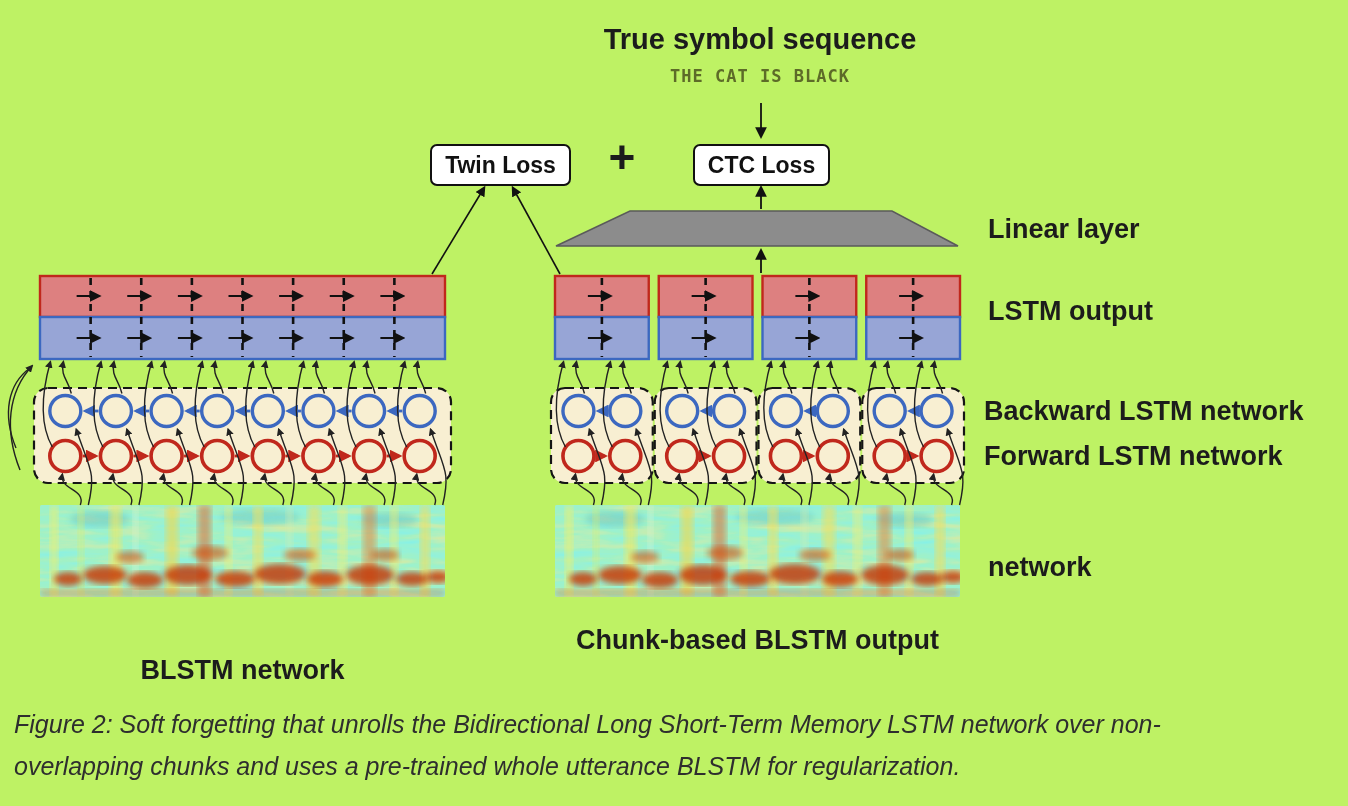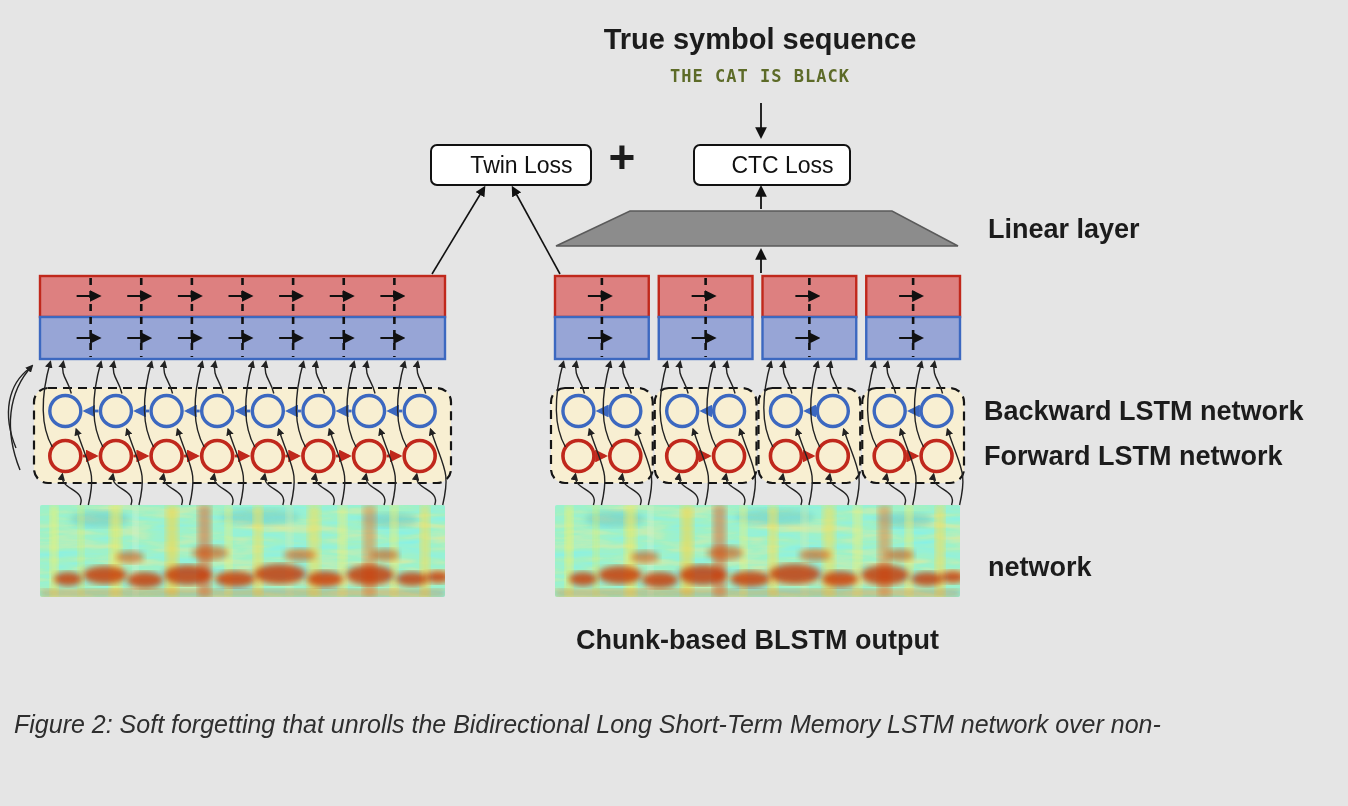--- a/index.html
+++ b/index.html
@@ -1,27 +1,27 @@
 <!DOCTYPE html>
 <html><head>
 <meta charset="utf-8">
 <style>
   html,body{margin:0;padding:0;background:#ffffff;}
-  .stage{position:relative;width:1348px;height:806px;background:#e5e5e5;
+  .stage{position:relative;width:1348px;height:806px;background:#bef264;
          font-family:"Liberation Sans",sans-serif;overflow:hidden;}
   .lbl{position:absolute;font-weight:700;color:#1c1c1c;white-space:nowrap;line-height:1.1;}
   .title{font-size:29px;}
   .side{font-size:27px;}
   .netlbl{font-size:27px;}
   .center{text-align:center;}
   .symbols{position:absolute;font-family:"DejaVu Sans Mono",monospace;font-size:17px;
            font-weight:700;color:#5d6b28;letter-spacing:1px;white-space:nowrap;}
   .lossbox{position:absolute;border:2.5px solid #111;border-radius:7px;background:#fff;
            display:flex;align-items:center;justify-content:center;font-size:23px;
-           font-weight:400;color:#111;padding-left:21px;}
+           font-weight:700;color:#111;}
   .plus{font-size:46px;font-weight:700;}
   .caption{position:absolute;font-style:italic;font-size:25px;color:#2e2e2e;white-space:nowrap;}
   svg{position:absolute;left:0;top:0;}
 </style>
 </head>
 <body>
 
 <div class="stage">
 
   <svg id="diagram-svg" width="1348" height="700" viewBox="0 0 1348 700">
@@ -286,20 +286,23 @@
   </svg>
 
   <div class="lbl title center" style="left:480px;top:24px;width:560px">True symbol sequence</div>
   <div class="symbols center" style="left:480px;top:66px;width:560px;text-align:center">THE CAT IS BLACK</div>
 
   <div class="lossbox" style="left:430px;top:144px;width:137px;height:38px">Twin Loss</div>
   <div class="lbl plus center" style="left:594px;top:132px;width:56px">+</div>
   <div class="lossbox" style="left:693px;top:144px;width:133px;height:38px">CTC Loss</div>
 
   <div class="lbl side" style="left:988px;top:215px">Linear layer</div>
+  <div class="lbl side" style="left:988px;top:297px">LSTM output</div>
   <div class="lbl side" style="left:984px;top:442px">Forward LSTM network</div>
   <div class="lbl side" style="left:984px;top:397px">Backward LSTM network</div>
   <div class="lbl side" style="left:988px;top:553px">network</div>
 
+  <div class="lbl netlbl center" style="left:40px;top:656px;width:405px">BLSTM network</div>
   <div class="lbl netlbl center" style="left:545px;top:626px;width:425px">Chunk-based BLSTM output</div>
 
   <div class="caption" style="left:14px;top:710px">Figure 2: Soft forgetting that unrolls the Bidirectional Long Short-Term Memory LSTM network over non-</div>
+  <div class="caption" style="left:14px;top:752px">overlapping chunks and uses a pre-trained whole utterance BLSTM for regularization.</div>
 </div>
 
 </body></html>

